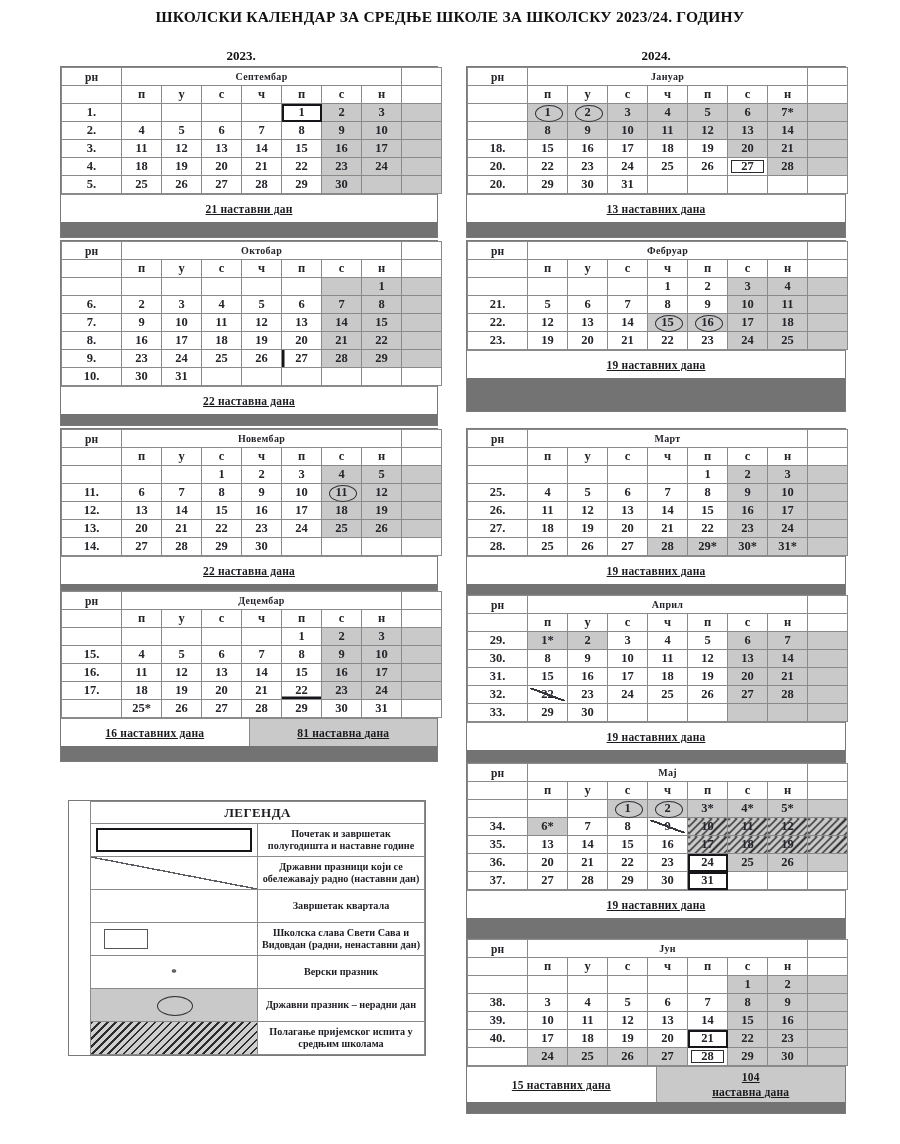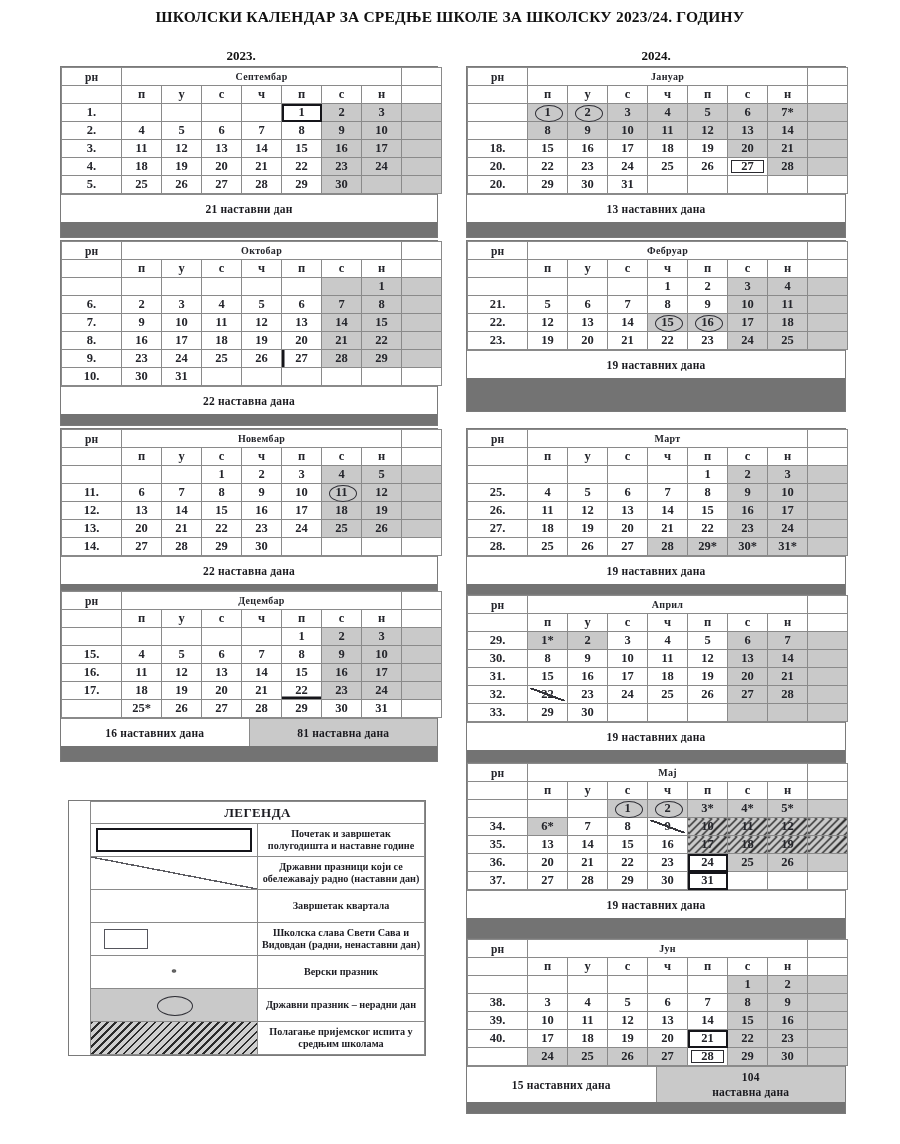--- a/index.html
+++ b/index.html
@@ -144,21 +144,21 @@
     font-size:11.5px;
     font-weight:bold;
     text-align:center;
     letter-spacing:.2px;
     color:#1a1a1f;
     background:#ffffff;
     display:flex;align-items:center;justify-content:center;
     box-sizing:border-box;
   }
   .sumrow{display:flex;box-sizing:border-box;}
-  .sumrow .sum{border-top:none;}
+  .sumrow .sum{border-top:none;text-decoration:underline;}
   .sum.graysum{background:#c9c9c9;}
   .sum.two-line{flex-direction:column;line-height:1.25;}
 
   
   .legend{
     position:absolute;
     left:68px;top:800px;width:358px;
     border:1px solid #7a7a7a;
     background:#fff;
     box-sizing:border-box;

